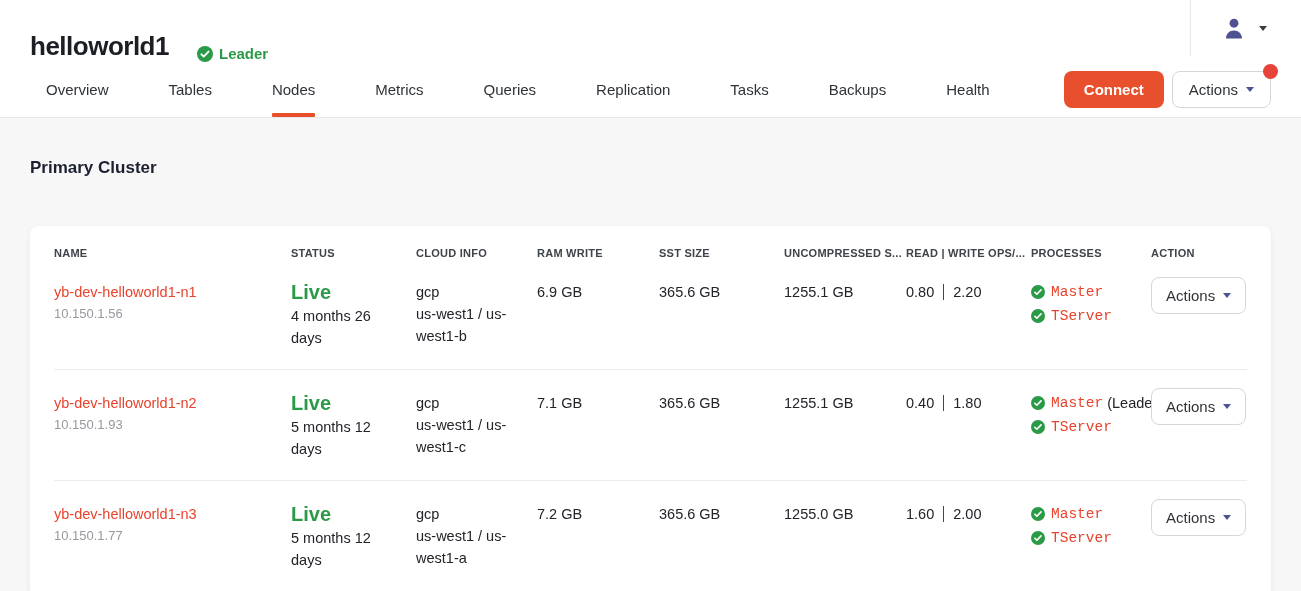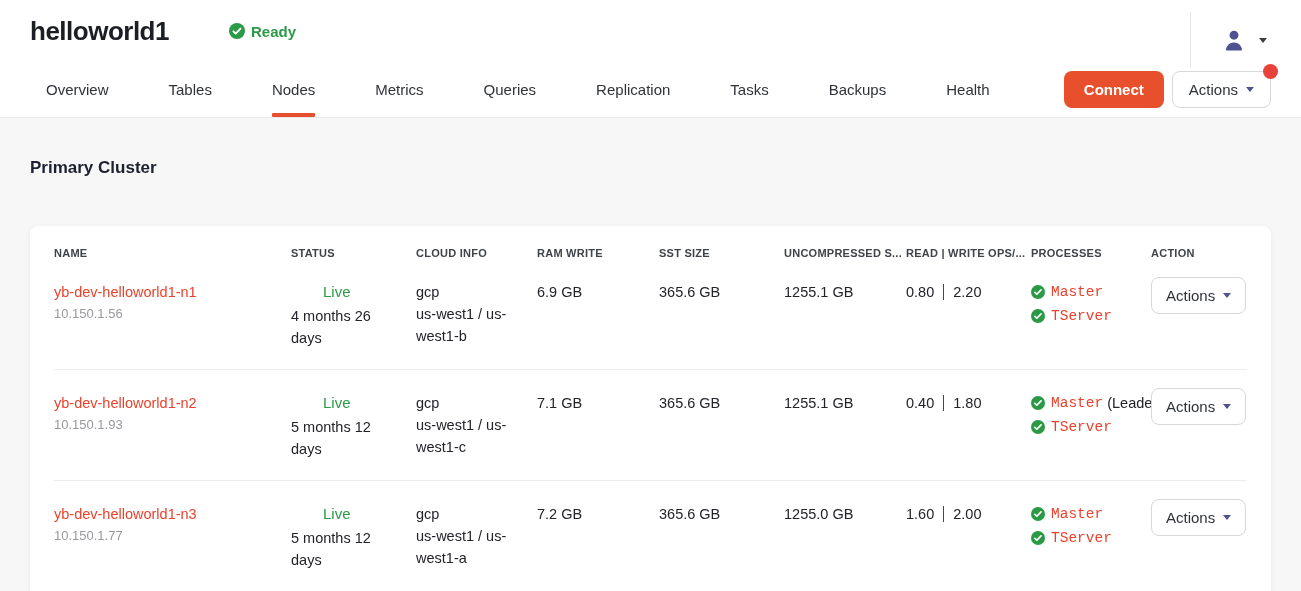--- a/index.html
+++ b/index.html
@@ -5,21 +5,21 @@
   * { margin:0; padding:0; box-sizing:border-box; }
   html,body { width:1301px; height:591px; overflow:hidden; }
   body {
     font-family:"Liberation Sans","DejaVu Sans",sans-serif;
     background:var(--bg_gray,#f7f7f8);
     color:var(--text_dark,#232329);
   }
   
   .app-header { background:#fff; }
   .header-top {
-    height:62px; display:flex; align-items:center; padding:12px 30px; position:relative;gap:32px;
+    height:62px; display:flex; align-items:flex-end; padding:0 30px; position:relative;
   }
   .cluster-title {
     font-size:26px; font-weight:700; letter-spacing:-0.5px; color:#1b1e24;
   }
   .ready-badge {
     display:flex; align-items:center; gap:6px; margin-left:28px;
     color:var(--success_green,#2b9a47); font-size:15px; font-weight:700;
   }
   .user-menu {
     margin-left:auto; display:flex; align-items:center; gap:12px;
@@ -74,21 +74,21 @@
   .thead { padding-top:21px; }
   .th {
     font-size:11px; font-weight:700; color:#3f434a; letter-spacing:0.25px;
     padding-right:1px; white-space:nowrap; overflow:hidden;
   }
   .trow { padding:22px 0 20px; min-height:96px; }
   .trow + .trow { border-top:1px solid #ececee; }
   .cell { font-size:14.5px; color:#232329; padding-right:14px; line-height:22px; }
   .node-link { color:var(--link_orange,#e8432c); text-decoration:none; cursor:pointer; }
   .node-ip { color:#97999f; font-size:13px; }
-  .status-live { color:var(--success_green,#2b9a47); font-weight:400; font-size:15px;margin-left:32px; }
+  .status-live { color:var(--success_green,#2b9a47); font-weight:700; font-size:20px; }
   .uptime { margin-top:2px; }
   .ops-divider {
     display:inline-block; width:1px; height:16px; background:#44464c;
     margin:0 9px; vertical-align:-3px;
   }
   .proc { display:flex; align-items:center; margin-bottom:2px; white-space:nowrap; }
   .proc svg { flex:0 0 auto; }
   .proc-link { color:var(--link_orange,#e8432c); text-decoration:none; cursor:pointer; margin-left:6px;font-family:Liberation Mono, monospace; }
   .proc-suffix:not(:empty) { margin-left:4px; color:#232329; }
   .row-actions-btn {
@@ -103,21 +103,21 @@
 <header class="app-header">
   <div class="header-top">
     <h1 class="cluster-title">helloworld1</h1>
     <div class="ready-badge">
       <span style="display:flex">
         <svg width="16" height="16" viewBox="0 0 16 16">
             <circle cx="8" cy="8" r="8" fill="#2b9a47"></circle>
             <path d="M4.4 8.3l2.3 2.3 4.8-5" stroke="#fff" stroke-width="1.9" fill="none" stroke-linecap="round" stroke-linejoin="round"></path>
           </svg>
       </span>
-      <span>Ready</span>
+      <span>Leader</span>
     </div>
     <div class="user-menu">
       <span style="display:flex">
         <svg width="26" height="26" viewBox="0 0 24 24" fill="#4e5291">
             <circle cx="12" cy="7.6" r="4.1"></circle>
             <path d="M4.6 21.5c0-4.2 3.3-7.3 7.4-7.3s7.4 3.1 7.4 7.3c0 .4-14.8.4-14.8 0z"></path>
           </svg>
       </span>
       <span class="caret"></span>
     </div>

